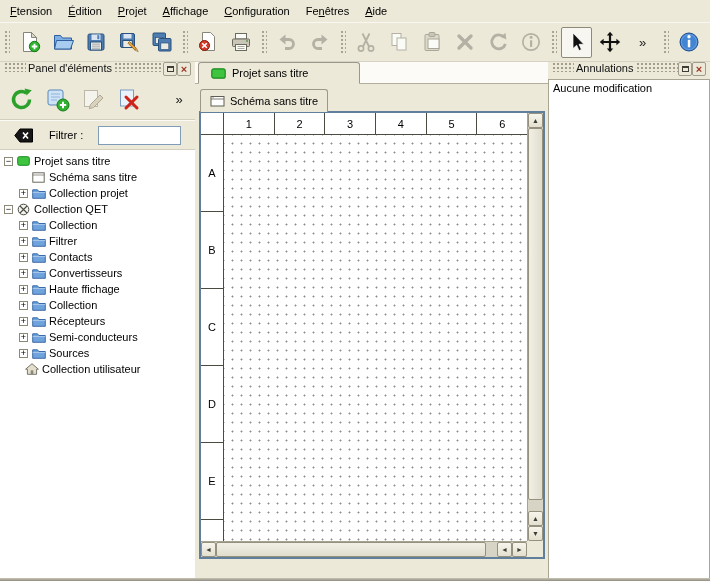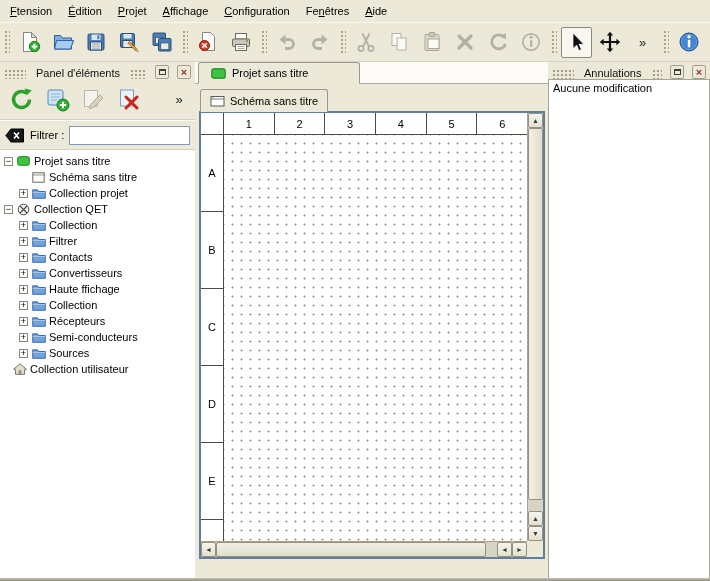--- a/index.html
+++ b/index.html
@@ -16,35 +16,35 @@
   
   .toolbar{position:absolute;left:0;top:22px;right:0;height:40px;display:flex;align-items:center;background:#ece9d8;border-top:1px solid #f8f7f1;border-bottom:1px solid #d6d2c4}
   .tgrip{flex:none;width:7px;height:26px;margin:0 3px;background-image:radial-gradient(circle,#a8a492 1px,rgba(0,0,0,0) 1.2px);background-size:4px 4px;background-position:1px 1px}
   .tbtn{flex:none;width:31px;height:31px;border:none;background:transparent;display:flex;align-items:center;justify-content:center;padding:0;margin:0 1px}
   .tbtn.pressed{background:#f7f6f0;border:1px solid #8d8a7a;border-radius:2px}
   .chev{font-size:13px;color:#1a1a1a;line-height:1}
 
   
   .left-dock{position:absolute;left:0;top:62px;width:195px;bottom:0;display:flex;flex-direction:column;background:#ece9d8}
   .right-dock{position:absolute;left:548px;top:62px;right:0;bottom:0;display:flex;flex-direction:column;background:#ece9d8}
-  .dock-titlebar{height:17px;flex:none;display:flex;align-items:flex-end;padding:0 4px;gap:8px}
+  .dock-titlebar{height:17px;flex:none;display:flex;align-items:flex-start;padding:0 4px;gap:0}
   .grip{height:10px;background-image:radial-gradient(circle,#a39e8c 1px,rgba(0,0,0,0) 1.2px);background-size:4px 4px}
   .grip.lead{width:22px;flex:none}
   .grip.grow{flex:1}
   .dock-title{flex:none;padding:0 2px;color:#111;white-space:nowrap}
   .dock-btn{flex:none;width:14px;height:14px;display:flex;align-items:center;justify-content:center;border:1px solid #a19d8c;background:#ece9d8;border-radius:2px;padding:0}
   .float-glyph{display:block;width:7px;height:6px;border:1px solid #3f3d35;border-top-width:2px}
   .close-glyph{font-size:11px;line-height:10px;color:#9c3526;font-weight:bold}
 
   
   .lp-toolbar{height:40px;flex:none;display:flex;align-items:center;gap:9px;padding:0 8px}
   .lp-btn{flex:none;width:27px;height:27px;display:flex;align-items:center;justify-content:center;background:transparent;border:none;padding:0}
   .lp-overflow{margin-left:auto;width:16px}
   .hsep{flex:none;height:2px;border-top:1px solid #d2cec0;border-bottom:1px solid #fbfaf6}
-  .filter-row{height:28px;flex:none;display:flex;align-items:center;gap:5px;padding:0 5px}
+  .filter-row{height:28px;flex:none;display:flex;align-items:center;gap:15px;padding:0 14px}
   .filter-label{white-space:nowrap}
   .filter-input{flex:1;height:19px;border:1px solid #7f9db9;background:#fff;font:inherit;padding:1px 3px;min-width:0}
   .tree{flex:1;background:#fff;overflow:hidden;padding-top:3px;border-top:1px solid #d2cec0}
   .tree-row{height:16px;display:flex;align-items:center;gap:3px}
   .expander{flex:none;width:9px;height:9px;border:1px solid #8c897b;background:#fff;display:flex;align-items:center;justify-content:center;font-size:9px;line-height:1}
   .expander.none{visibility:hidden}
   .ticon{flex:none;width:15px;display:flex;justify-content:center;align-items:center}
   .tlabel{white-space:nowrap}
 
   
@@ -468,21 +468,21 @@
     <span class="expander">+</span>
     <span class="ticon">
             <svg width="14" height="11" viewBox="0 0 14 11">
               <path d="M0.7 1.8h4.8l1.4 1.7h6.4V10.3H0.7z" fill="#6fa3dc" stroke="#2f5f9e" stroke-width="0.9"></path>
               <path d="M0.7 4.6h12.6" stroke="#aac9ec" stroke-width="1"></path>
             </svg>
           </span>
     <span class="tlabel">Sources</span>
   </div>
 
-  <div class="tree-row" style="padding-left: 0;">
+  <div class="tree-row" style="padding-left: 12px;">
     <span class="expander none"></span>
     <span class="ticon">
             <svg width="14" height="12" viewBox="0 0 14 12">
               <path d="M7 0.7L13.4 6.2H11.6V11.3H2.4V6.2H0.6z" fill="#e3dfcd" stroke="#6b685b" stroke-width="0.9"></path>
               <rect x="5.7" y="7.3" width="2.6" height="4" fill="#8d8878"></rect>
             </svg>
           </span>
     <span class="tlabel">Collection utilisateur</span>
   </div>
 </div>

